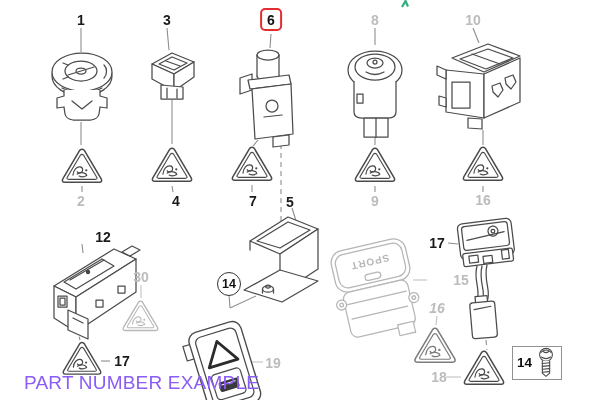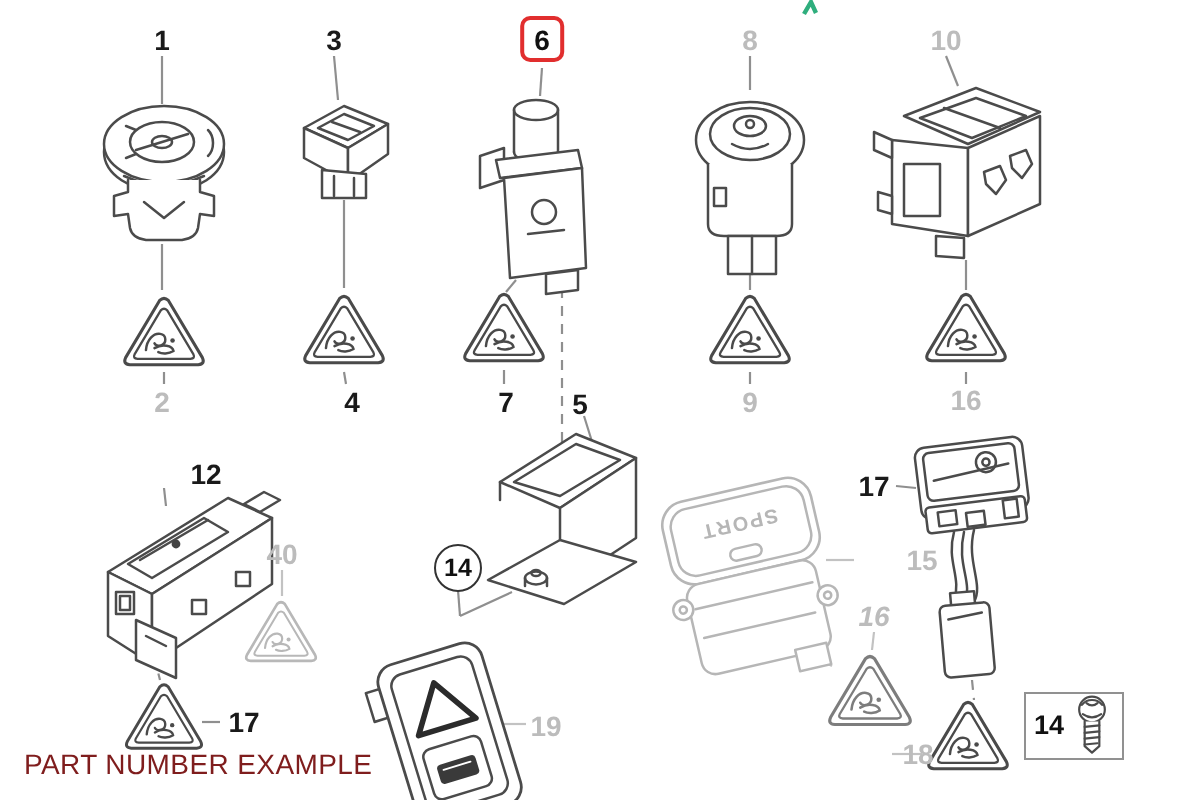--- a/index.html
+++ b/index.html
@@ -13,21 +13,21 @@
   .dash{stroke-dasharray:5 4;}
   .tri{color:#4a4a4a;}
   .tri.mid{color:#7d7d7d;}
   .tri.light{color:#b8b8b8;}
   .lbl{position:absolute;transform:translateX(-50%);font-weight:bold;font-size:14px;line-height:1;color:var(--label-active,#1a1a1a);white-space:nowrap;}
   .lbl.gray{color:var(--label-inactive,#bcbcbc);}
   .lbl-box{position:absolute;transform:translateX(-50%);border:2px solid var(--highlight-red,#e12e2e);border-radius:5px;background:#fff;padding:3px 5px 2px 5px;font-weight:bold;font-size:14px;line-height:1;color:#111;}
   .lbl-circle{position:absolute;width:22px;height:22px;transform:translate(-50%,-50%);border:1.6px solid #333;border-radius:50%;background:#fff;display:flex;align-items:center;justify-content:center;font-weight:bold;font-size:12.5px;color:#111;}
   .legend-box{position:absolute;left:512px;top:346px;width:50px;height:34px;border:1px solid #919191;background:#fff;display:flex;align-items:center;justify-content:flex-start;gap:3px;padding:0 2px 0 4px;box-sizing:border-box;}
   .legend-box .num{font-weight:bold;font-size:13.5px;color:#111;line-height:1;}
-  .footer{position:absolute;left:12px;top:372px;font-size:14px;line-height:21px;color:#7f1d1d;letter-spacing:.2px;}
+  .footer{position:absolute;left:24px;top:372px;font-size:19px;line-height:21px;color:#8b5cf6;letter-spacing:.2px;}
 </style>
 </head>
 <body>
 
 <div class="stage">
 
   <svg class="art" width="600" height="400" viewBox="0 0 600 400">
     <defs>
       <symbol id="warntri" viewBox="0 0 44 40">
         <path d="M19.7,3.4 Q22,1.2 24.3,3.4 L42.2,33.5 Q43.8,36.9 40,37.2 L4,37.2 Q0.2,36.9 1.8,33.5 Z" fill="#fff" stroke="currentColor" stroke-width="1.6" stroke-linejoin="round"></path>
@@ -233,28 +233,28 @@
 
   <div class="lbl gray" style="left:81px;top:194px;">2</div>
   <div class="lbl" style="left:176px;top:194px;">4</div>
   <div class="lbl" style="left:253px;top:194px;">7</div>
   <div class="lbl" style="left:290px;top:195px;">5</div>
   <div class="lbl gray" style="left:375px;top:194px;">9</div>
   <div class="lbl gray" style="left:483px;top:193px;">16</div>
 
   <div class="lbl" style="left:82px;top:230px;margin-left:21px;">12</div>
   <div class="lbl" style="left:122px;top:354px;">17</div>
-  <div class="lbl gray" style="left:141px;top:270px;">40</div>
+  <div class="lbl gray" style="left:141px;top:270px;">30</div>
   <div class="lbl-circle" style="left:229px;top:284px;">14</div>
   <div class="lbl gray" style="left:273px;top:356px;text-align:center;">19</div>
 
   <div class="lbl" style="left:437px;top:236px;">17</div>
   <div class="lbl gray" style="left:437px;top:273px;margin-left:24px;">15</div>
   <div class="lbl gray" style="left:437px;top:301px;font-style:italic;">16</div>
-  <div class="lbl gray" style="left:459px;top:370px;">18</div>
+  <div class="lbl gray" style="left:439px;top:370px;">18</div>
 
   <div class="legend-box">
     <span class="num">14</span>
     <svg width="22" height="32" viewBox="0 0 24 34">
       <g stroke="#4b4b4b" fill="none" stroke-width="1.2" stroke-linecap="round" stroke-linejoin="round">
         <circle cx="12" cy="8" r="7" fill="#fff"></circle>
         <path d="M6.5,5.5 a7,7 0 0 1 11,0"></path>
         <path d="M7,10.5 Q12,14 17,10.5"></path>
         <path d="M9,4.5 q3,2.5 6,0"></path>
         <path d="M8,14.5 L8,28 L12,31.5 L16,28 L16,14.5" fill="#fff"></path>

